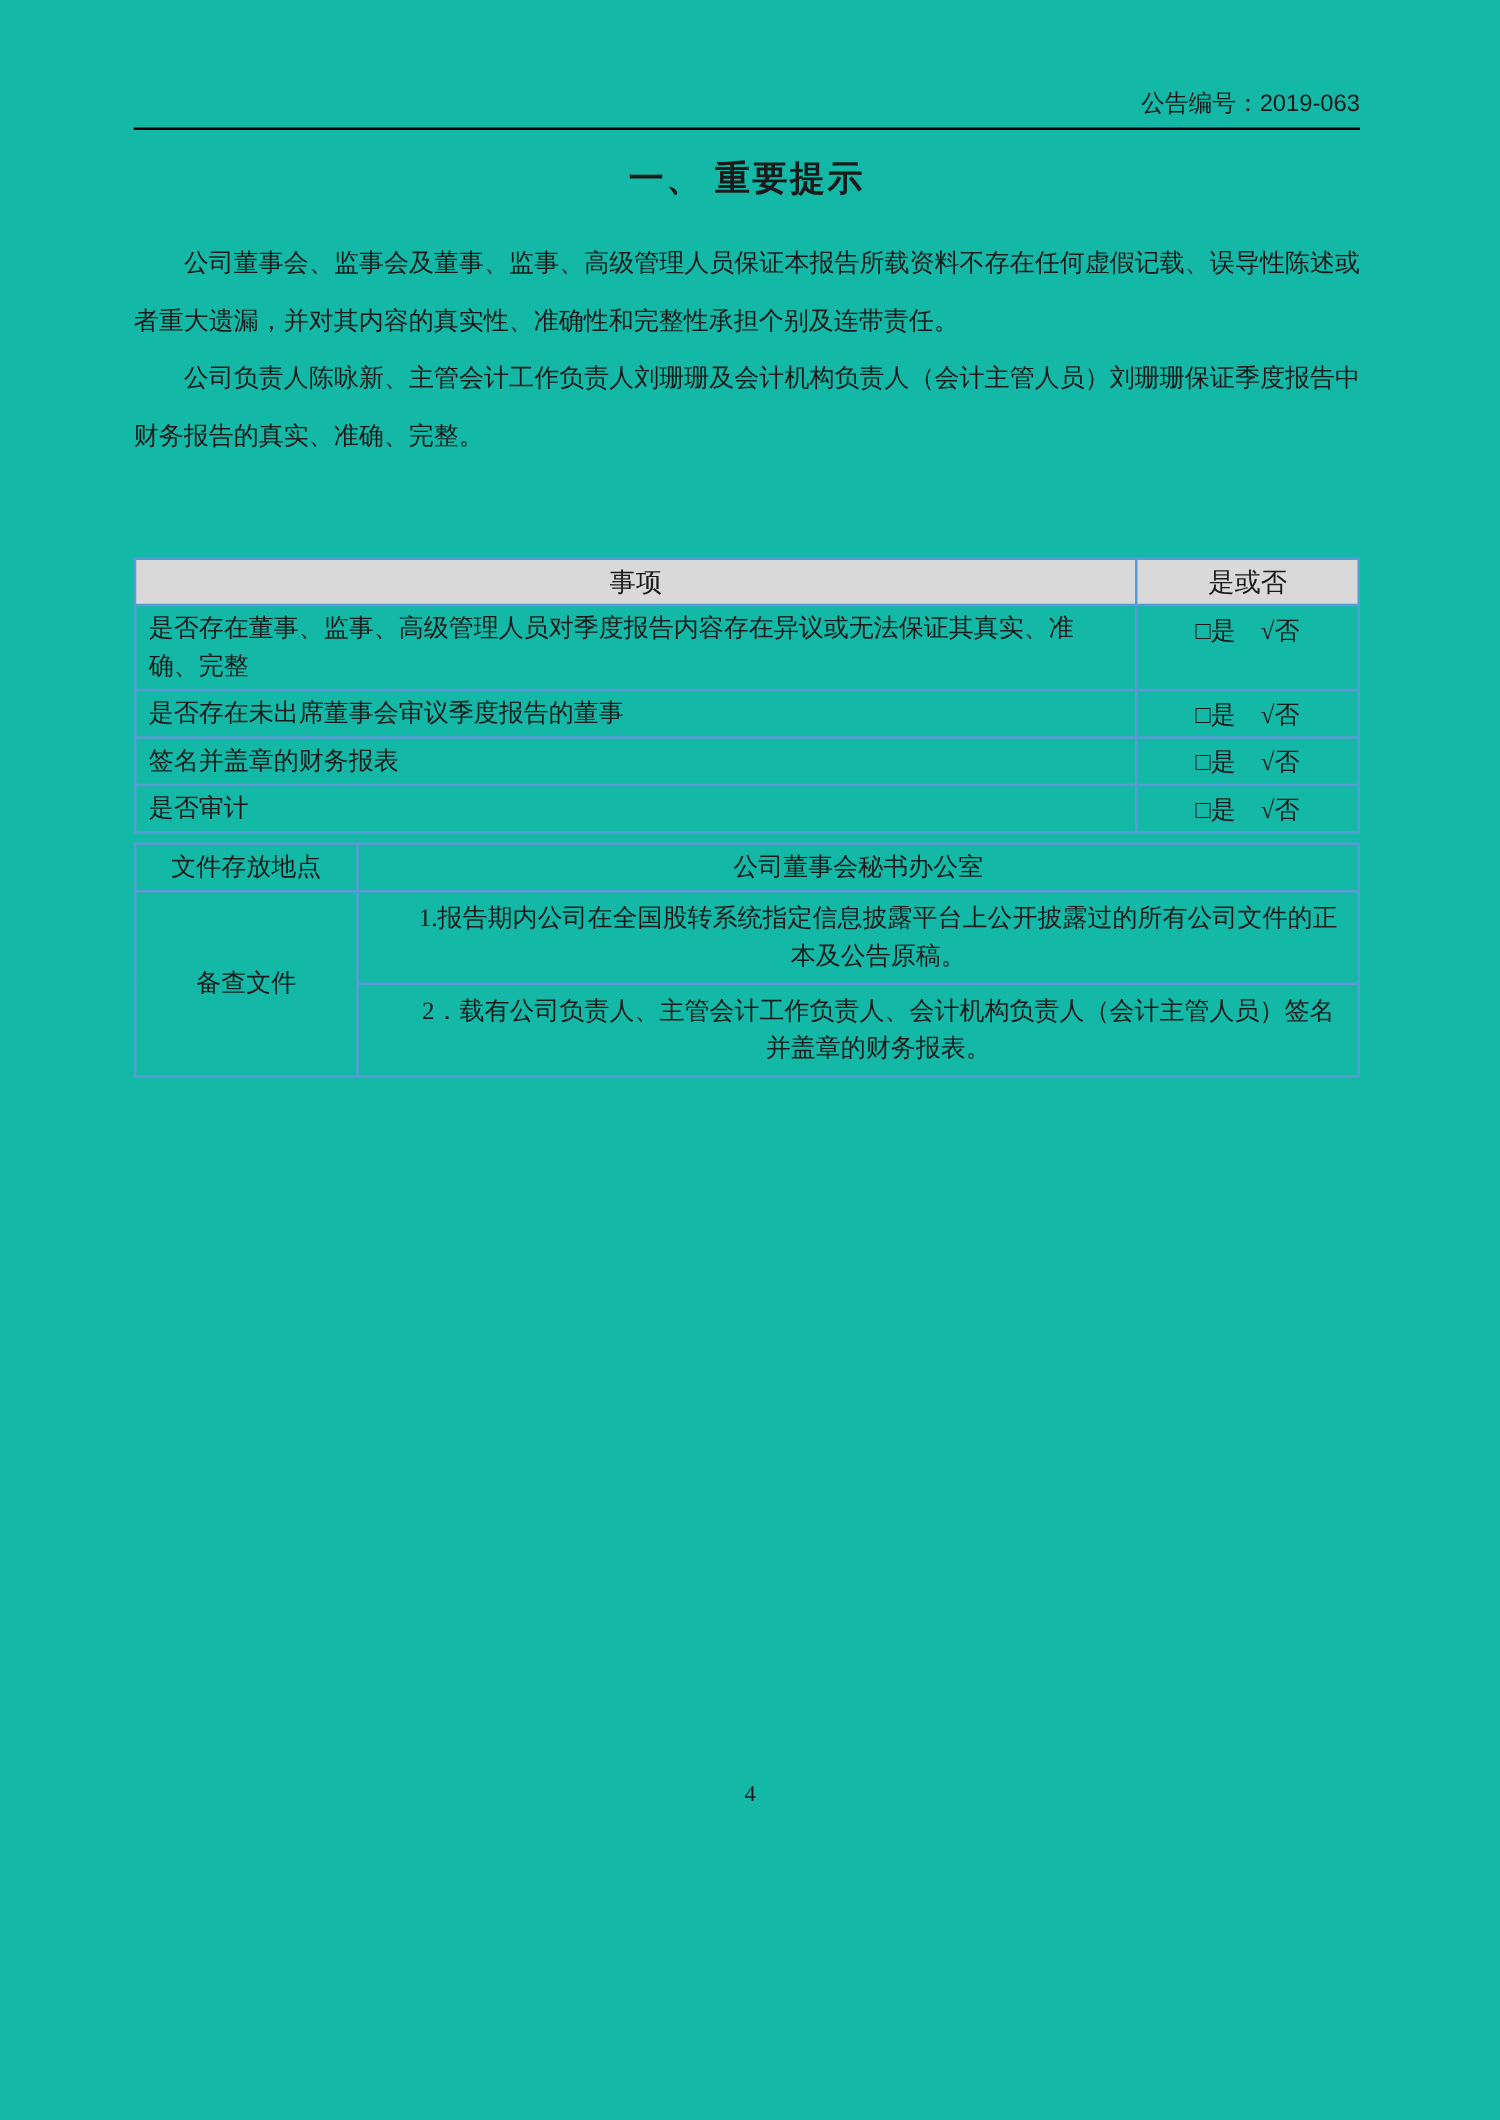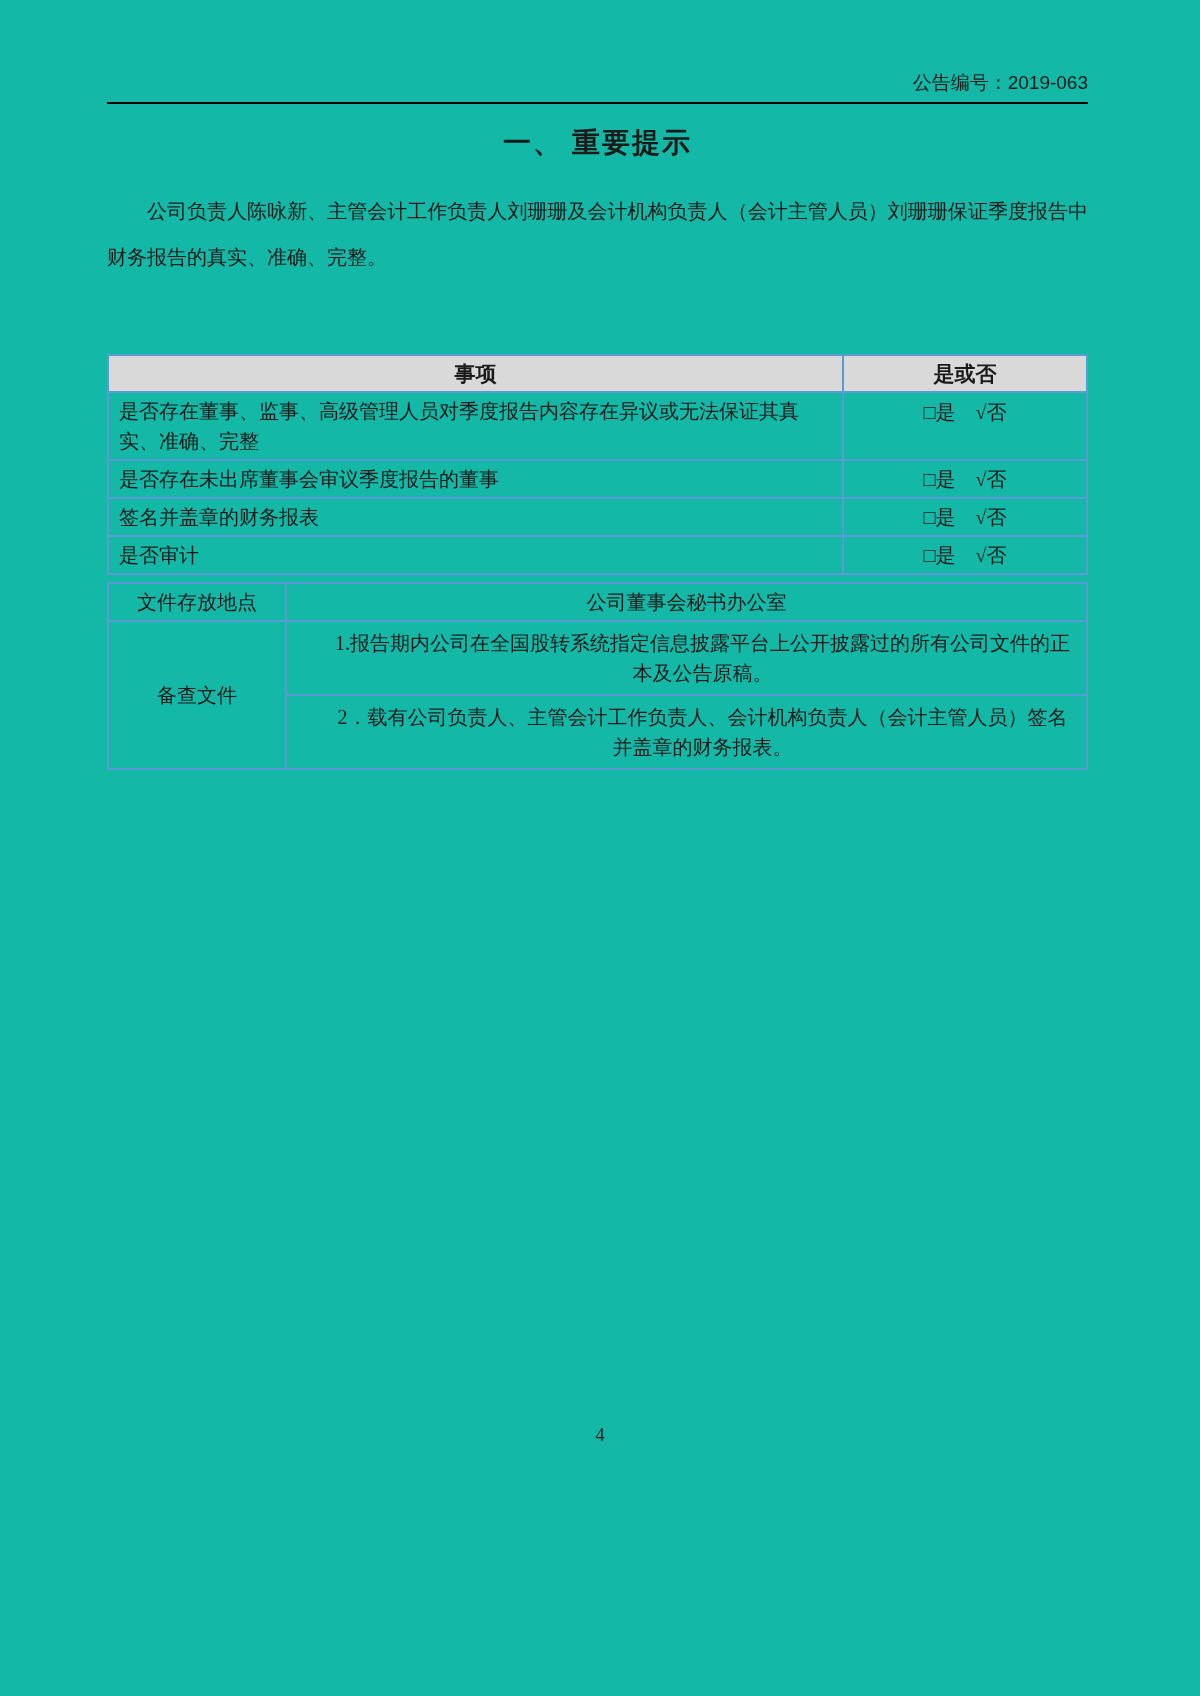--- a/index.html
+++ b/index.html
@@ -44,34 +44,34 @@
   
   table { border-collapse: collapse; width: 100%; }
   .matters { margin-top: 74px; }
   .matters th, .matters td,
   .docs th, .docs td {
     border: 2px solid #5b9bd5;
     font-size: 20px;
   }
   .matters th {
     background: #d9d9d9;
-    font-weight: bold;
+    font-weight: normal;
     text-align: center;
     height: 37px;
     font-size: 21px;
   }
   .matters td.item {
     padding: 3px 10px;
     line-height: 30px;
     text-align: left;
   }
   .matters td.ans {
     text-align: center;
     white-space: nowrap;
-    width: 244px;
+    width: 178px;
     padding: 3px 4px;
   }
   .matters td.ans.top { vertical-align: top; padding-top: 6px; }
   .matters tr.tall td.item { height: 62px; }
   .matters td .yes { margin-right: 20px; }
   
   .docs-heading {
     margin-top: 30px;
     font-size: 21px;
     font-weight: bold;
@@ -104,20 +104,21 @@
 <body>
 
 <div class="page">
 
   <div class="header">
     <span>公告编号：2019-063</span>
   </div>
 
   <h1 class="title">一、 重要提示</h1>
 
+  <p class="para">公司董事会、监事会及董事、监事、高级管理人员保证本报告所载资料不存在任何虚假记载、误导性陈述或者重大遗漏，并对其内容的真实性、准确性和完整性承担个别及连带责任。</p>
 
   <p class="para">公司负责人陈咏新、主管会计工作负责人刘珊珊及会计机构负责人（会计主管人员）刘珊珊保证季度报告中财务报告的真实、准确、完整。</p>
 
   <table class="matters">
     <thead>
       <tr>
         <th>事项</th>
         <th>是或否</th>
       </tr>
     </thead>

